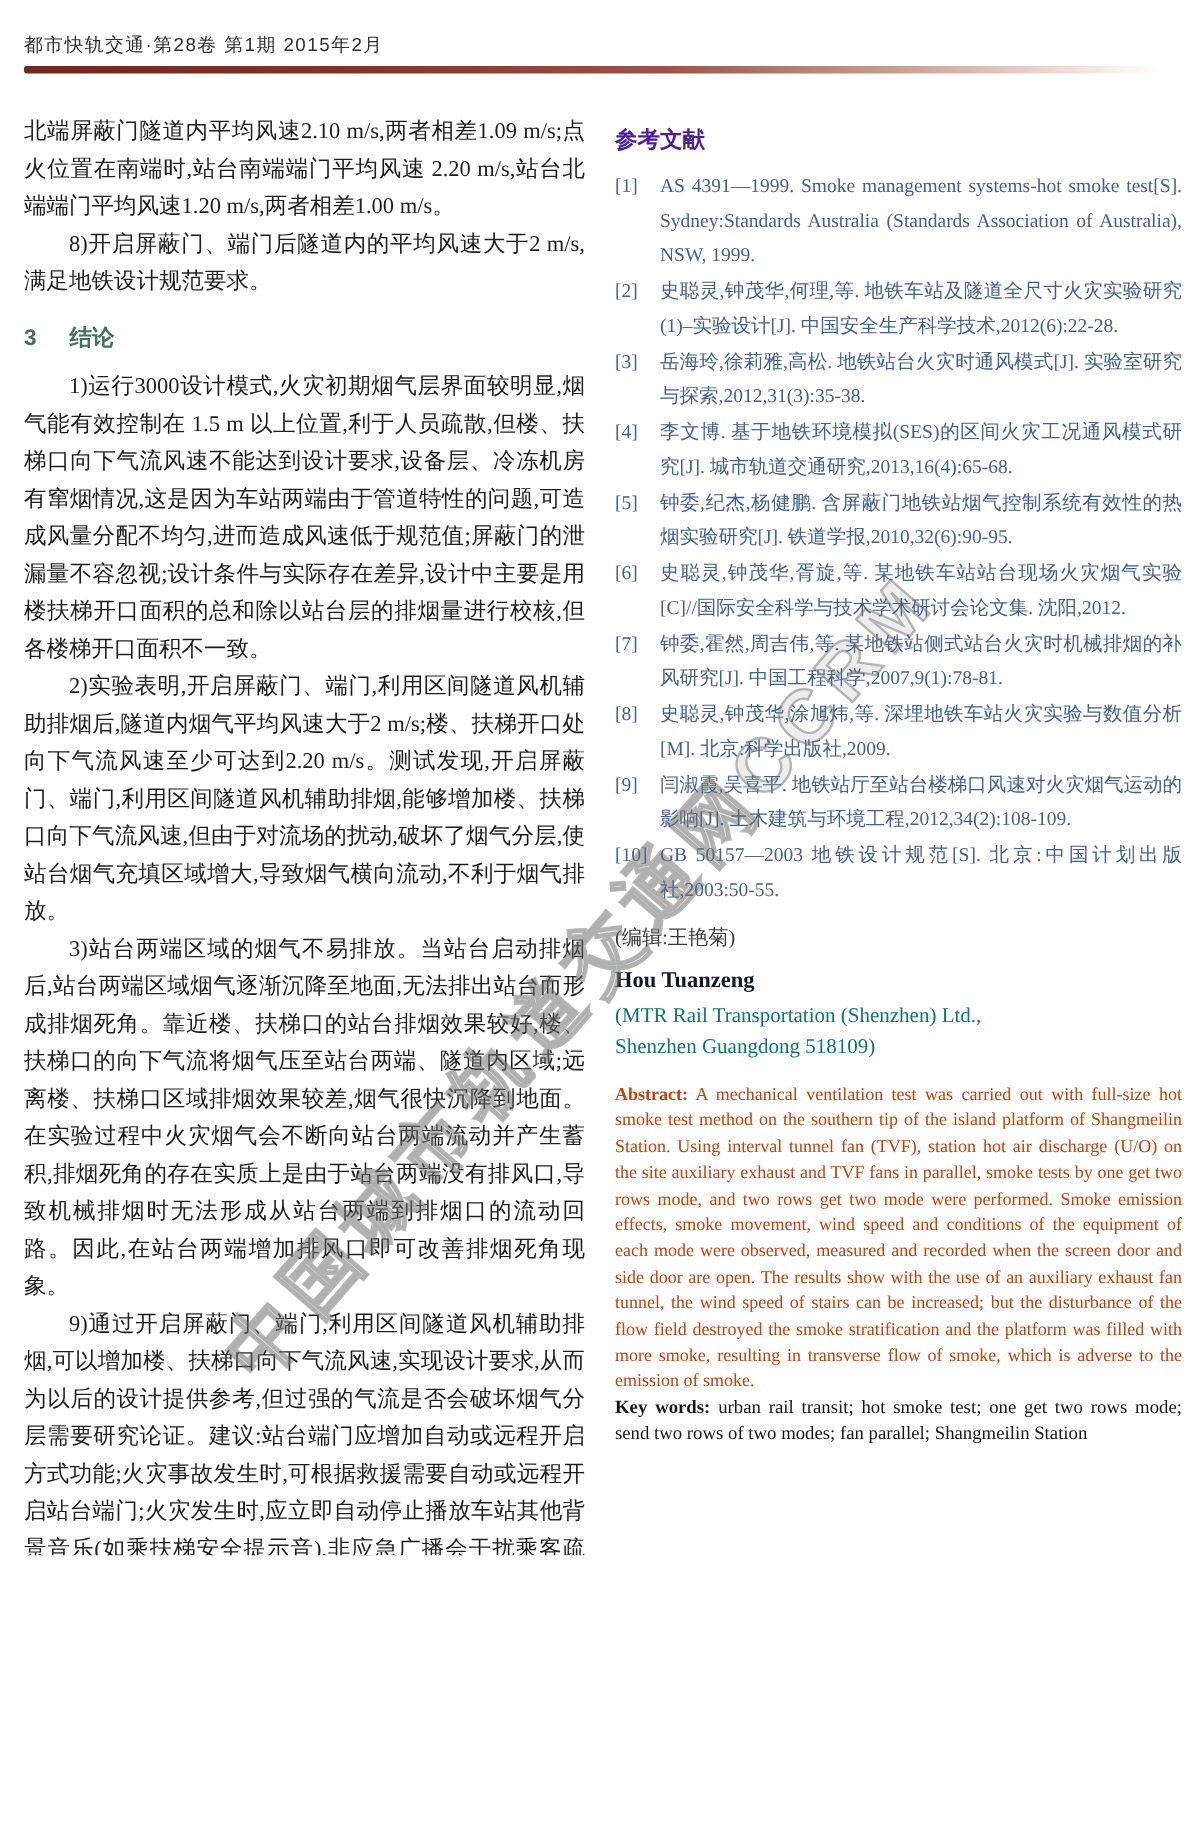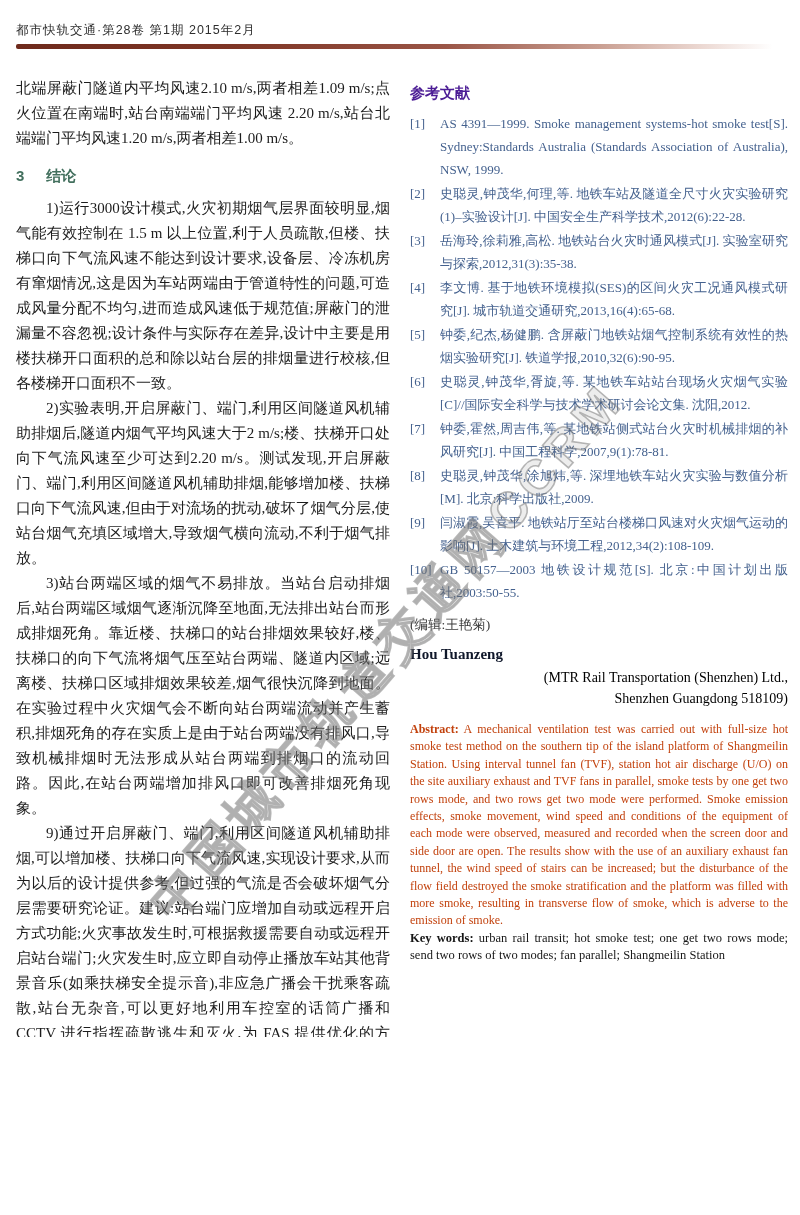--- a/index.html
+++ b/index.html
@@ -56,22 +56,22 @@
   
   .en-title{
     margin:30px 0 0 0;text-align:center;
     font-size:21px;line-height:33px;font-weight:bold;color:#161616;
   }
   .en-author{
     margin-top:12px;text-align:left;
     font-size:15px;font-weight:bold;color:#0f172a;
   }
   .en-affil{
-    margin-top:4px;text-align:right;
-    font-size:14px;line-height:21px;color:#000000;
+    margin-top:4px;text-align:left;
+    font-size:14px;line-height:21px;color:#0f766e;
   }
   .abstract{
     margin:12px 0 0 0;
     font-size:12px;line-height:17.4px;text-align:justify;color:#c2410c;
   }
   .abstract .lbl{font-weight:bold;}
   .keywords{
     margin:0;
     font-size:12.5px;line-height:17.4px;text-align:justify;color:#161616;
   }
@@ -108,20 +108,21 @@
 </head>
 <body>
 
 <div class="page">
 
   <div class="header-line">都市快轨交通·第28卷 第1期 2015年2月</div>
   <div class="header-bar"></div>
 
   <div class="col-left">
     <p class="no-indent">北端屏蔽门隧道内平均风速2.10 m/s,两者相差1.09 m/s;点火位置在南端时,站台南端端门平均风速 2.20 m/s,站台北端端门平均风速1.20 m/s,两者相差1.00 m/s。</p>
+    <p>8)开启屏蔽门、端门后隧道内的平均风速大于2 m/s,满足地铁设计规范要求。</p>
     <div class="section-heading">
       <span class="sec-num">3</span><span class="sec-title">结论</span>
     </div>
     <p>1)运行3000设计模式,火灾初期烟气层界面较明显,烟气能有效控制在 1.5 m 以上位置,利于人员疏散,但楼、扶梯口向下气流风速不能达到设计要求,设备层、冷冻机房有窜烟情况,这是因为车站两端由于管道特性的问题,可造成风量分配不均匀,进而造成风速低于规范值;屏蔽门的泄漏量不容忽视;设计条件与实际存在差异,设计中主要是用楼扶梯开口面积的总和除以站台层的排烟量进行校核,但各楼梯开口面积不一致。</p>
     <p>2)实验表明,开启屏蔽门、端门,利用区间隧道风机辅助排烟后,隧道内烟气平均风速大于2 m/s;楼、扶梯开口处向下气流风速至少可达到2.20 m/s。测试发现,开启屏蔽门、端门,利用区间隧道风机辅助排烟,能够增加楼、扶梯口向下气流风速,但由于对流场的扰动,破坏了烟气分层,使站台烟气充填区域增大,导致烟气横向流动,不利于烟气排放。</p>
     <p>3)站台两端区域的烟气不易排放。当站台启动排烟后,站台两端区域烟气逐渐沉降至地面,无法排出站台而形成排烟死角。靠近楼、扶梯口的站台排烟效果较好,楼、扶梯口的向下气流将烟气压至站台两端、隧道内区域;远离楼、扶梯口区域排烟效果较差,烟气很快沉降到地面。在实验过程中火灾烟气会不断向站台两端流动并产生蓄积,排烟死角的存在实质上是由于站台两端没有排风口,导致机械排烟时无法形成从站台两端到排烟口的流动回路。因此,在站台两端增加排风口即可改善排烟死角现象。</p>
     <p>9)通过开启屏蔽门、端门,利用区间隧道风机辅助排烟,可以增加楼、扶梯口向下气流风速,实现设计要求,从而为以后的设计提供参考,但过强的气流是否会破坏烟气分层需要研究论证。建议:站台端门应增加自动或远程开启方式功能;火灾事故发生时,可根据救援需要自动或远程开启站台端门;火灾发生时,应立即自动停止播放车站其他背景音乐(如乘扶梯安全提示音),非应急广播会干扰乘客疏散,站台无杂音,可以更好地利用车控室的话筒广播和 CCTV 进行指挥疏散逃生和灭火,为 FAS 提供优化的方案。</p>
   </div>
 
   <div class="col-right">

